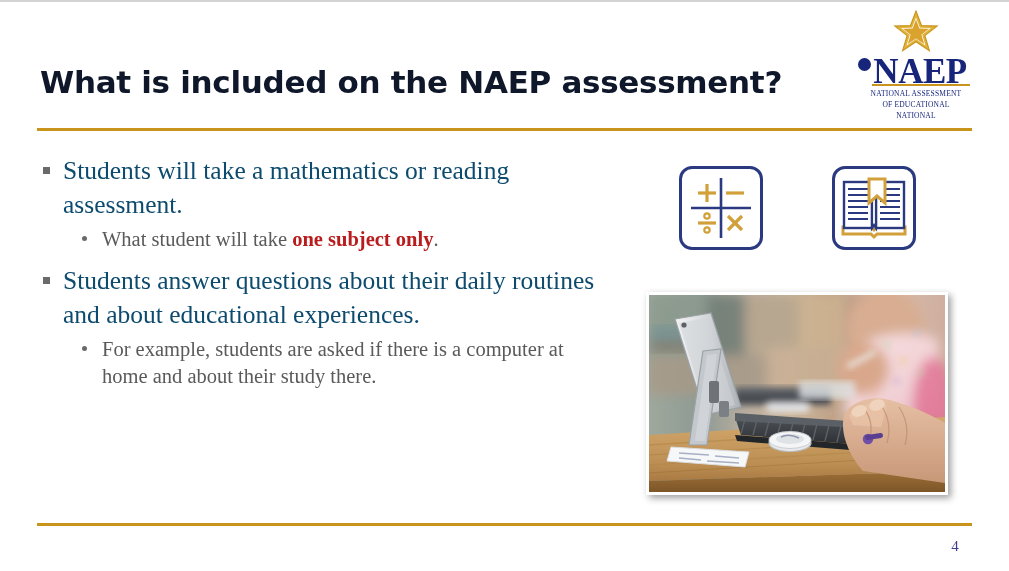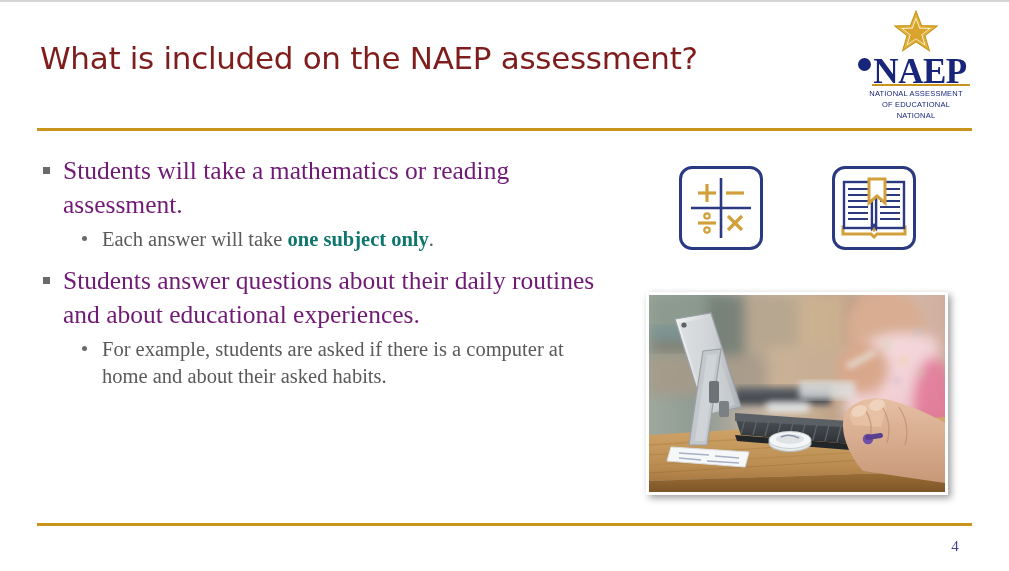--- a/index.html
+++ b/index.html
@@ -21,27 +21,27 @@
     background: #ffffff;
     border-top: 2px solid #d4d4d4;
     box-sizing: border-box;
     overflow: hidden;
   }
 
   
   #slide-title {
     position: absolute;
     left: 40px;
-    top: 39px;
+    top: 63px;
     width: 820px;
     font-family: "DejaVu Sans", sans-serif;
-    font-weight: normal;
+    font-weight: bold;
     font-size: 31px;
     letter-spacing: -0.3px;
-    color: #7f1d1d;
+    color: #0f172a;
     line-height: 1.1;
     white-space: nowrap;
   }
 
   
   .gold-rule {
     position: absolute;
     left: 37px;
     width: 935px;
     height: 3px;
@@ -95,40 +95,40 @@
     width: 98px;
     height: 2px;
     background: #c8941c;
   }
   #naep-sub {
     position: absolute;
     left: 0px;
     top: 79px;
     width: 112px;
     text-align: center;
-    font-family: Liberation Sans, sans-serif;
+    font-family: Liberation Serif, serif;
     font-size: 7.5px;
     letter-spacing: 0.2px;
     color: #17257a;
     line-height: 1.45;
   }
 
   
   #body-list {
     position: absolute;
     left: 40px;
     top: 152px;
     width: 570px;
   }
   .lvl1 {
     position: relative;
     padding-left: 23px;
     font-size: 25.5px;
     line-height: 1.34;
-    color: #701a75;
+    color: #0c4a6e;
     margin-bottom: 2px;
   }
   .lvl1 .sq-bullet {
     position: absolute;
     left: 3px;
     top: 13px;
     width: 7px;
     height: 7px;
     background: #6a6a6a;
   }
@@ -145,21 +145,21 @@
     position: absolute;
     left: 42px;
     top: 10px;
     width: 5px;
     height: 5px;
     border-radius: 50%;
     background: #6a6a6a;
   }
   .emph {
     font-weight: bold;
-    color: #0f766e;
+    color: #b91c1c;
   }
 
   
   .subject-icon {
     position: absolute;
     width: 84px;
     height: 84px;
     border: 3px solid #2b3a80;
     border-radius: 13px;
     background: #ffffff;
@@ -224,31 +224,31 @@
 
   <div id="body-list">
 
     <div class="lvl1">
       <span class="sq-bullet"></span>
       <span>Students will take a mathematics or reading assessment.</span>
     </div>
 
     <div class="lvl2">
       <span class="rd-bullet"></span>
-      <span>Each answer will take </span><span class="emph">one subject only</span><span>.</span>
+      <span>What student will take </span><span class="emph">one subject only</span><span>.</span>
     </div>
 
     <div class="lvl1">
       <span class="sq-bullet"></span>
       <span>Students answer questions about their daily routines and about educational experiences.</span>
     </div>
 
     <div class="lvl2">
       <span class="rd-bullet"></span>
-      <span>For example, students are asked if there is a computer at home and about their asked habits.</span>
+      <span>For example, students are asked if there is a computer at home and about their study there.</span>
     </div>
 
   </div>
 
   <div class="subject-icon" id="icon-math">
     <svg width="78" height="78" viewBox="0 0 78 78">
       <line x1="39" y1="9" x2="39" y2="69" stroke="#2b3a80" stroke-width="2.6"></line>
       <line x1="9" y1="39" x2="69" y2="39" stroke="#2b3a80" stroke-width="2.6"></line>
 
       <line x1="16" y1="24" x2="34" y2="24" stroke="#d2a03a" stroke-width="3.2"></line>

